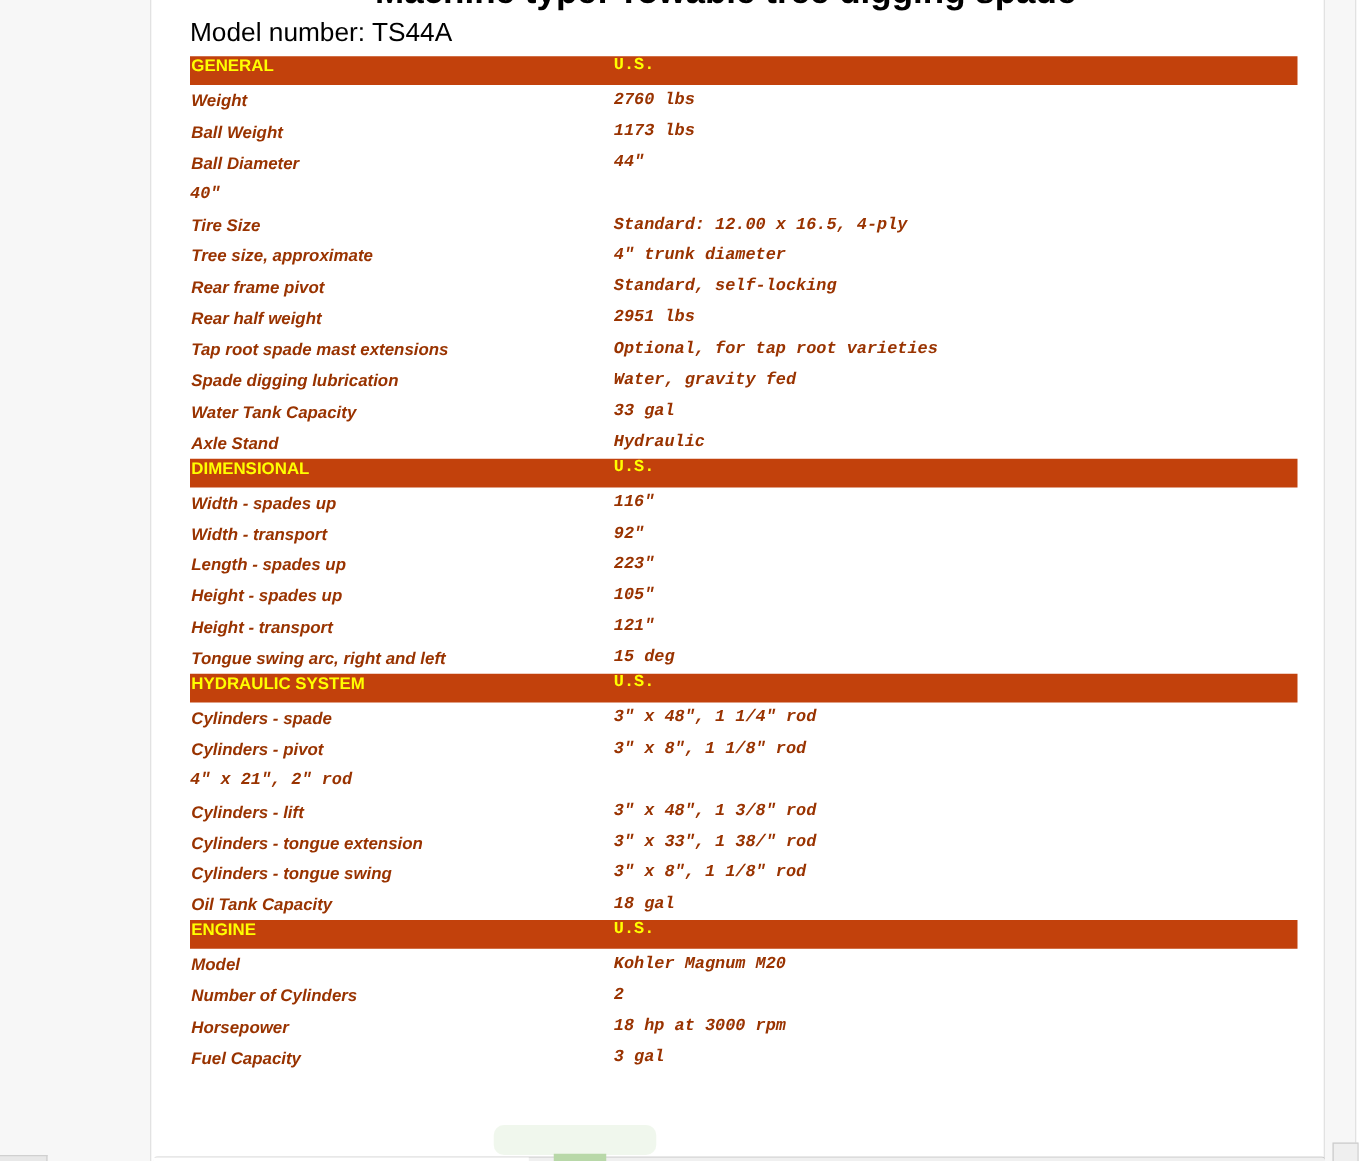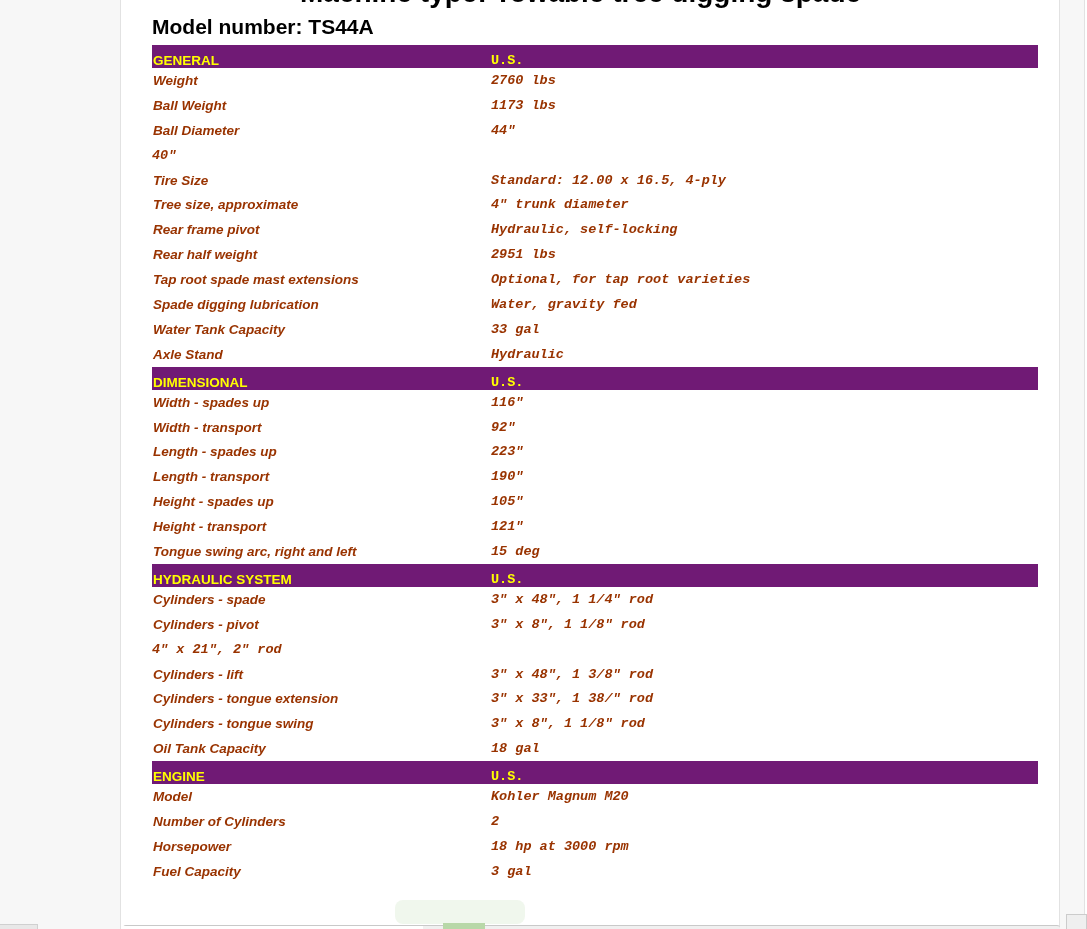--- a/index.html
+++ b/index.html
@@ -23,32 +23,32 @@
     border-left: 1px solid #e2e2e2;
     border-right: 1px solid #e2e2e2;
   }
   .clipped-heading {
     position: absolute; top: -21px; left: 300px;
     font-size: 28px; font-weight: bold; color: #000000;
     white-space: nowrap; line-height: 1;
   }
   .page-title {
     position: absolute; top: 15px; left: 152px;
-    font-size: 21px; font-weight: bold; color: #000000;
+    font-size: 21px; font-weight: normal; color: #000000;
     white-space: nowrap;
   }
   .spec-table {
     position: absolute; top: 45px; left: 152px;
     width: 886px;
   }
   .section-header {
-    background: #701a75;
+    background: #c2410c;
     color: #ffff00;
     height: 23px;
-    display: flex; align-items: flex-end;
+    display: flex; align-items: flex-start;
     font-weight: bold; font-size: 13.5px;
   }
   .spec-row {
     height: 24.9px;
     display: flex; align-items: center;
     font-weight: bold; font-style: italic; font-size: 13.5px;
     color: #993300;
   }
   .col-label { width: 338px; flex: 0 0 338px; padding-left: 1px; white-space: nowrap; }
   .col-value { flex: 1; white-space: nowrap; font-family: Liberation Mono, monospace; }
@@ -122,21 +122,21 @@
     <div class="spec-row">
       <div class="col-label">Tire Size</div>
       <div class="col-value">Standard: 12.00 x 16.5, 4-ply</div>
     </div>
     <div class="spec-row">
       <div class="col-label">Tree size, approximate</div>
       <div class="col-value">4" trunk diameter</div>
     </div>
     <div class="spec-row">
       <div class="col-label">Rear frame pivot</div>
-      <div class="col-value">Hydraulic, self-locking</div>
+      <div class="col-value">Standard, self-locking</div>
     </div>
     <div class="spec-row">
       <div class="col-label">Rear half weight</div>
       <div class="col-value">2951 lbs</div>
     </div>
     <div class="spec-row">
       <div class="col-label">Tap root spade mast extensions</div>
       <div class="col-value">Optional, for tap root varieties</div>
     </div>
     <div class="spec-row">
@@ -159,24 +159,20 @@
       <div class="col-label">Width - spades up</div>
       <div class="col-value">116"</div>
     </div>
     <div class="spec-row">
       <div class="col-label">Width - transport</div>
       <div class="col-value">92"</div>
     </div>
     <div class="spec-row">
       <div class="col-label">Length - spades up</div>
       <div class="col-value">223"</div>
-    </div>
-    <div class="spec-row">
-      <div class="col-label">Length - transport</div>
-      <div class="col-value">190"</div>
     </div>
     <div class="spec-row">
       <div class="col-label">Height - spades up</div>
       <div class="col-value">105"</div>
     </div>
     <div class="spec-row">
       <div class="col-label">Height - transport</div>
       <div class="col-value">121"</div>
     </div>
     <div class="spec-row">

